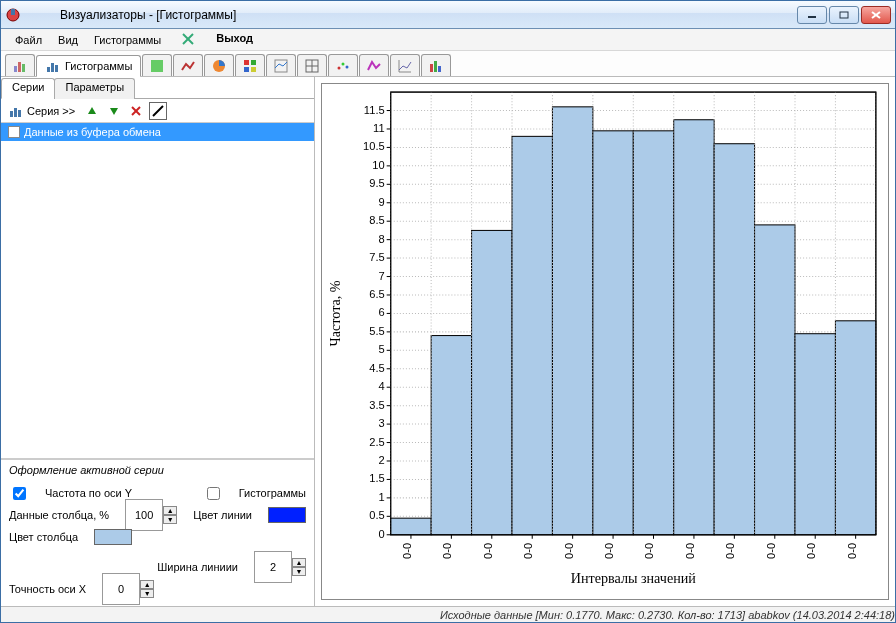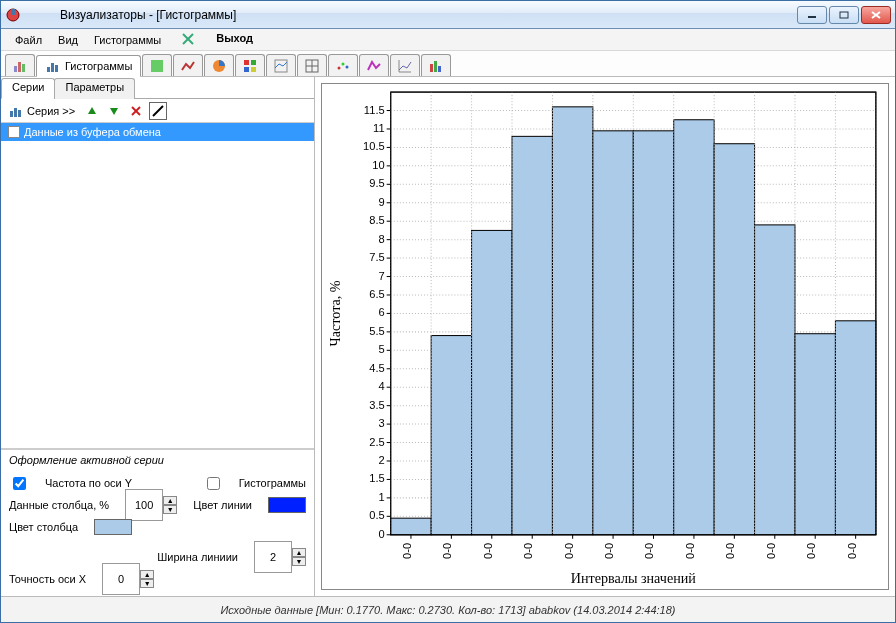--- a/index.html
+++ b/index.html
@@ -45,21 +45,21 @@
   .spin { display:flex; align-items:center;}
   .spin input { width:38px; height:32px; border:1px solid #999; text-align:center; font-size:11px;}
   .spinbtns { display:flex; flex-direction:column;}
   .spinb { width:14px; height:9px; border:1px solid #888; font-size:7px; line-height:7px; text-align:center; background:#eee;}
   .colorbox { width:38px; height:16px; border:1px solid #666;}
   
   .chartpanel { flex:1; display:flex; flex-direction:column; padding:6px;}
   .chartframe { flex:1; border:1px solid #888; position:relative; background:#fff;}
   .plot { position:absolute; inset:0;}
   
-  .statusbar { height:26px; border-top:1px solid #bbb; display:flex; align-items:center; justify-content:center; font-style:italic; color:#333; background:#f3f3f3;}
+  .statusbar { height:16px; border-top:1px solid #bbb; display:flex; align-items:center; justify-content:flex-end; font-style:italic; color:#333; background:#f3f3f3;}
   
   .ylab { font-family: "Times New Roman", serif; font-size:14px; fill:#000;}
   .tick { font-size:11px; fill:#000;}
   svg text { user-select:none;}
 </style>
 </head>
 <body>
 
 <div class="window">
 

